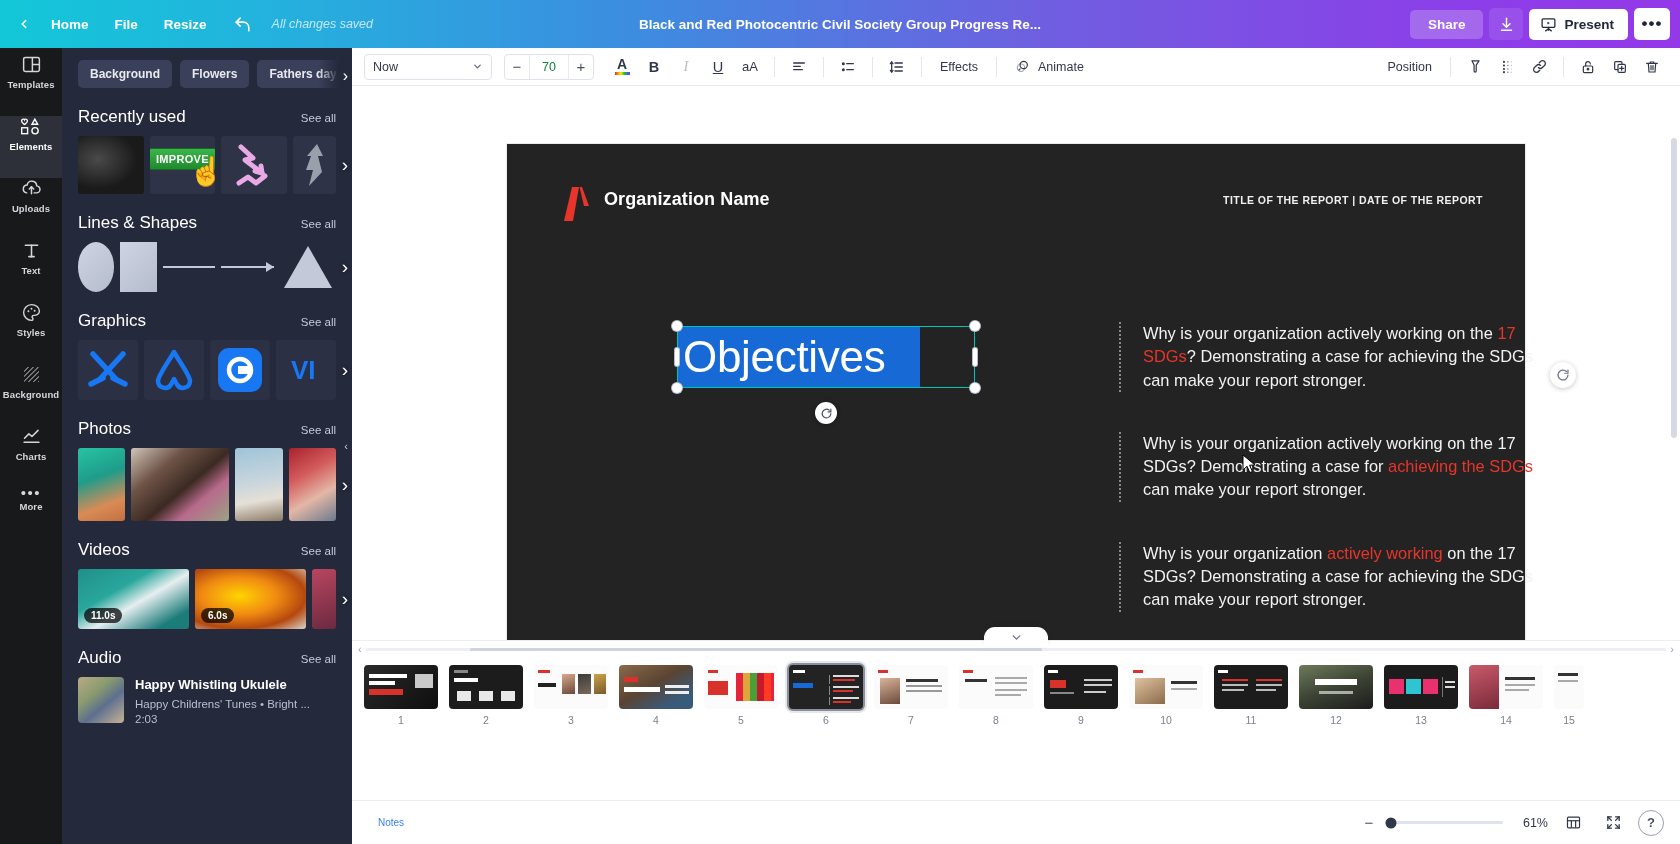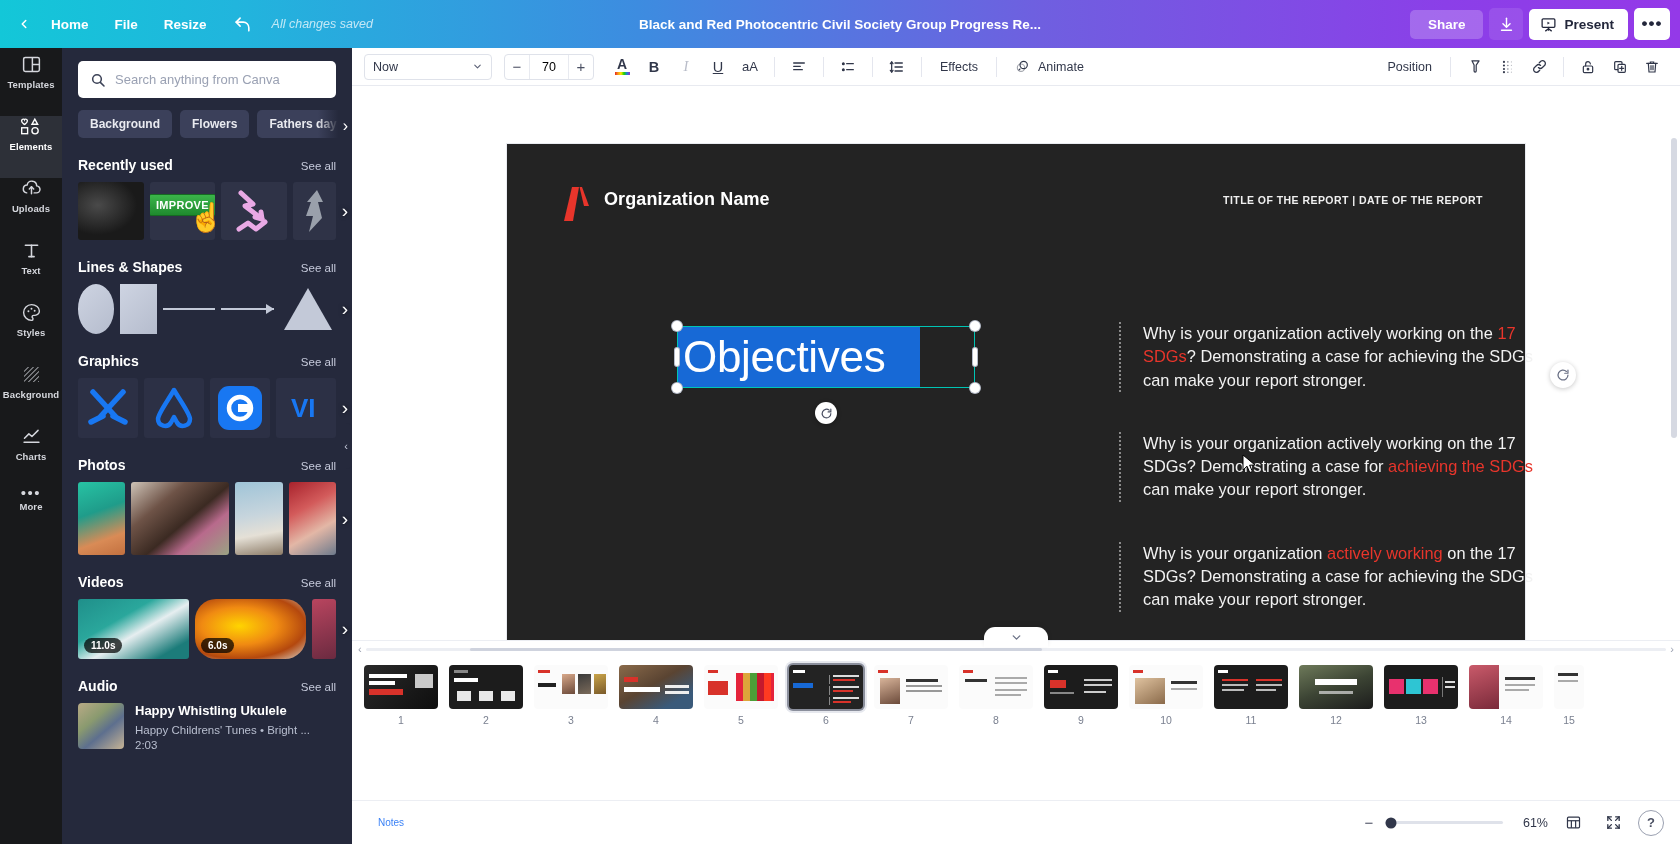--- a/index.html
+++ b/index.html
@@ -85,21 +85,21 @@
   }
   .chip-fade {
     position: absolute; right: 0; top: 12px; width: 34px; height: 31px;
     background: linear-gradient(90deg, rgba(37,41,60,0) 0%, #25293c 60%);
     display: flex; align-items: center; justify-content: flex-end; padding-right: 4px; color: #fff;
   }
   .sec-head {
     display: flex; align-items: baseline; justify-content: space-between;
     padding: 19px 16px 9px 16px;
   }
-  .sec-title { font-size: 14px; font-weight: 700; }
+  .sec-title { font-size: 17px; font-weight: 400; }
   .sec-seeall { font-size: 11.5px; color: #c6cadb; cursor: pointer; }
   .row { display: flex; gap: 6px; padding: 0 16px; position: relative; }
   .arrow-r {
     position: absolute; right: 4px; top: 50%; transform: translateY(-50%);
     color: #fff; font-size: 19px; text-shadow: 0 0 4px rgba(0,0,0,.7); cursor: pointer; z-index: 3;
   }
   .thumb { border-radius: 3px; overflow: hidden; position: relative; cursor: pointer; }
 
   .ru1 { width: 73px; height: 58px; background:
     radial-gradient(ellipse at 30% 40%, #4a4a4a 0%, #1a1a1a 60%),
@@ -124,21 +124,21 @@
   .sh-tri { width: 56px; height: 50px; }
 
   .gfx { width: 63px; height: 60px; background: #2c3045; display:flex;align-items:center;justify-content:center; border-radius:3px; cursor:pointer;}
 
   .ph1 { width: 52px; height: 73px; background: linear-gradient(160deg,#27c3a4 0%, #1f9c8a 40%, #d98b56 75%, #c2703f 100%); }
   .ph2 { width: 108px; height: 73px; background: linear-gradient(140deg,#cfc4b8 0%, #6e5347 30%, #3b2a22 55%, #b86a8c 72%, #9aa383 100%); }
   .ph3 { width: 52px; height: 73px; background: linear-gradient(170deg,#9fc4d8 0%, #c7d5dd 45%, #e5e0d6 70%, #8b7a66 100%); }
   .ph4 { width: 52px; height: 73px; background: linear-gradient(150deg,#a8222c 0%, #d35b5b 35%, #e3b7a6 65%, #6d7a8c 100%); }
 
   .vid1 { width: 120px; height: 60px; background: linear-gradient(150deg,#1f8f8a 0%, #2aa79c 35%, #e6eef0 55%, #1c7c7a 85%); }
-  .vid2 { width: 120px; height: 60px; background: radial-gradient(ellipse at 40% 45%, #ffd400 0%, #f08a12 40%, #b4480e 70%, #d9d4cb 100%); border-radius: 21px; }
+  .vid2 { width: 120px; height: 60px; background: radial-gradient(ellipse at 40% 45%, #ffd400 0%, #f08a12 40%, #b4480e 70%, #d9d4cb 100%); }
   .vid3 { width: 26px; height: 60px; background: linear-gradient(160deg,#b9455f,#6b2a40); }
   .vbadge {
     position:absolute; left: 6px; bottom: 6px; background: rgba(0,0,0,.72); color:#fff;
     font-size: 10px; font-weight: 700; border-radius: 9px; padding: 2px 7px;
   }
   .audio-row { display:flex; gap:11px; padding: 0 16px; align-items:flex-start; cursor:pointer; }
   .audio-art { width: 46px; height: 46px; border-radius: 4px; flex:0 0 46px;
     background: linear-gradient(140deg,#b9aa86 0%, #8a9a6f 35%, #5d6f8e 60%, #c7b495 100%); }
   .audio-name { font-size: 13px; font-weight: 700; color:#fff; line-height: 1.3; }
   .audio-sub { font-size: 11.5px; color: #b9bfd0; margin-top: 3px; line-height:1.35; }
@@ -160,21 +160,21 @@
   .font-select {
     width: 128px; height: 26px; border: 1px solid #dfe2ea; border-radius: 4px; background: #fff;
     display: flex; align-items: center; justify-content: space-between; padding: 0 8px;
     font-size: 12.5px; color: #31374a; cursor: pointer; margin-right: 12px;
   }
   .size-group {
     display: flex; align-items: center; border: 1px solid #dfe2ea; border-radius: 4px; height: 26px; overflow: hidden;
     margin-right: 12px;
   }
   .size-btn { width: 24px; height: 100%; display:flex;align-items:center;justify-content:center; font-size:15px; color:#4b5063; cursor:pointer; }
-  .size-val { width: 40px; text-align:center; font-size: 12.5px; color:#000000; border-left:1px solid #e8eaf0; border-right:1px solid #e8eaf0; height:100%; display:flex;align-items:center;justify-content:center; cursor:text;}
+  .size-val { width: 40px; text-align:center; font-size: 12.5px; color:#15803d; border-left:1px solid #e8eaf0; border-right:1px solid #e8eaf0; height:100%; display:flex;align-items:center;justify-content:center; cursor:text;}
   .tb-btn {
     width: 30px; height: 28px; display:flex;align-items:center;justify-content:center; cursor:pointer;
     border-radius: 4px; color:#31374a; font-size: 14.5px; margin: 0 1px;
   }
   .tb-btn.disabled { color:#b9bdc9; }
   .divider { width: 1px; height: 20px; background: #e4e6ee; margin: 0 8px; }
   .tb-text {
     font-size: 12.5px; color:#31374a; padding: 6px 10px; border-radius: 4px; cursor:pointer; white-space: nowrap;
   }
   .tb-animate { display:flex; align-items:center; gap:7px; font-size: 12.5px; color:#31374a; padding: 5px 10px; border-radius:4px; cursor:pointer;}
@@ -373,29 +373,20 @@
       </div>
       <div class="rail-item">
         <div class="rail-dots">•••</div>
         <div class="rail-label">More</div>
       </div>
     </div>
 
     <div class="panel">
       <div class="panel-scroll">
 
-        <div class="search-wrap">
-          <div class="search-box">
-            <svg width="16" height="16" viewBox="0 0 24 24" fill="none" stroke="#3c4257" stroke-width="2.3" stroke-linecap="round">
-                <circle cx="10.5" cy="10.5" r="6.5"></circle>
-                <path d="M15.5 15.5L21 21"></path>
-              </svg>
-            <input class="search-input" type="text" placeholder="Search anything from Canva" style="">
-          </div>
-        </div>
 
         <div class="chips">
           <div class="chip">Background</div>
           <div class="chip">Flowers</div>
           <div class="chip">Fathers day</div>
 
           <div class="chip-fade">›</div>
         </div>
 
         <div class="sec-head">

